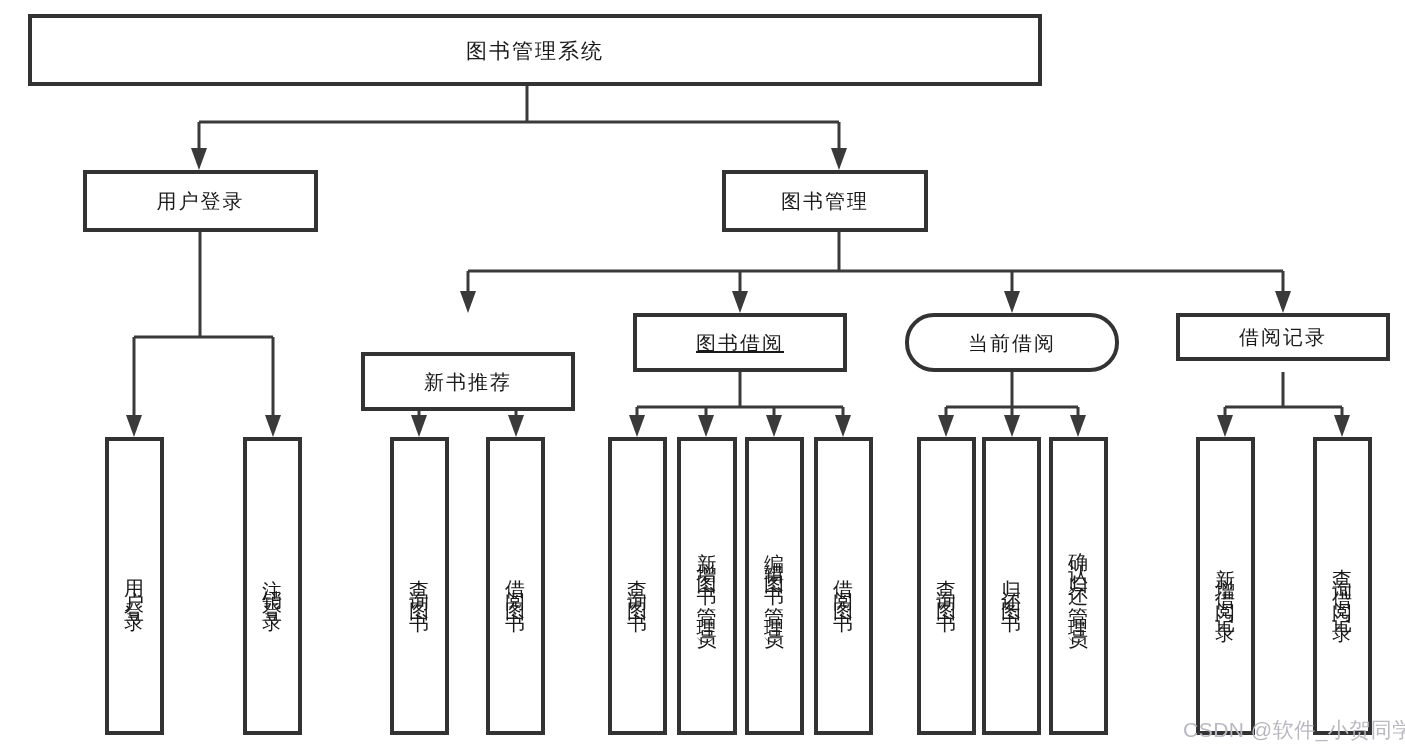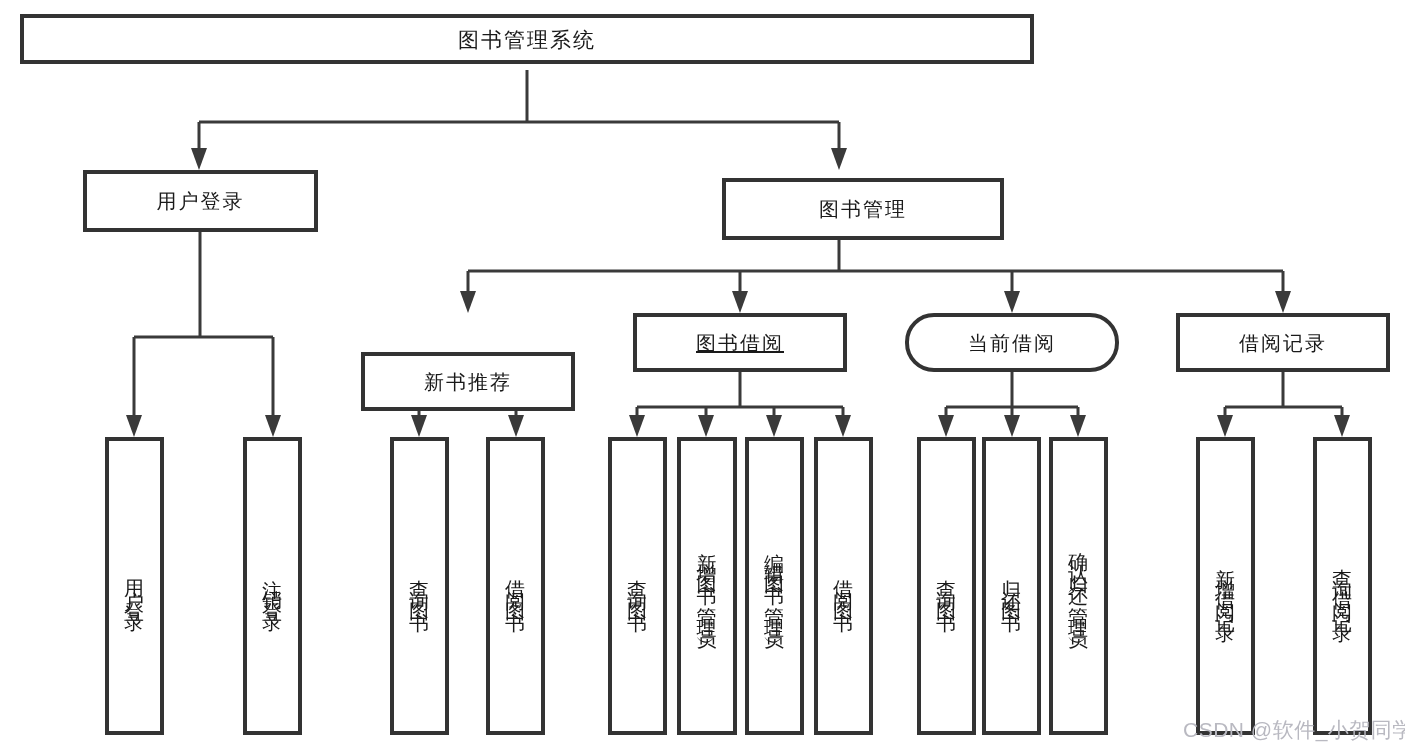--- a/index.html
+++ b/index.html
@@ -71,41 +71,41 @@
       <polygon points="766,415 782,415 774,437"></polygon>
       <polygon points="835,415 851,415 843,437"></polygon>
       <polygon points="938,415 954,415 946,437"></polygon>
       <polygon points="1004,415 1020,415 1012,437"></polygon>
       <polygon points="1070,415 1086,415 1078,437"></polygon>
       <polygon points="1217,415 1233,415 1225,437"></polygon>
       <polygon points="1334,415 1350,415 1342,437"></polygon>
     </g>
   </svg>
 
-  <div class="node hnode root" style="left:20px;top:14px;width:1014px;height:50px;">
+  <div class="node hnode root" style="left:28px;top:14px;width:1014px;height:72px;">
     <span>图书管理系统</span>
   </div>
 
   <div class="node hnode" style="left:83px;top:170px;width:235px;height:62px;">
     <span>用户登录</span>
   </div>
-  <div class="node hnode" style="left:722px;top:178px;width:282px;height:62px;">
+  <div class="node hnode" style="left:722px;top:170px;width:206px;height:62px;">
     <span>图书管理</span>
   </div>
 
   <div class="node hnode" style="left:361px;top:313px;width:214px;height:59px;margin-top:39px;">
     <span>新书推荐</span>
   </div>
   <div class="node hnode" style="left:633px;top:313px;width:214px;height:59px;text-decoration:underline;">
     <span>图书借阅</span>
   </div>
   <div class="node hnode" style="left:905px;top:313px;width:214px;height:59px;border-radius:29px;">
     <span>当前借阅</span>
   </div>
-  <div class="node hnode" style="left:1176px;top:313px;width:214px;height:59px;">
+  <div class="node hnode" style="left:1176px;top:313px;width:214px;height:48px;">
     <span>借阅记录</span>
   </div>
 
   <div class="node vnode" style="left:105px;top:437px;width:59px;height:298px;">
     <span>用户登录</span>
   </div>
   <div class="node vnode" style="left:243px;top:437px;width:59px;height:298px;">
     <span>注销登录</span>
   </div>
 

